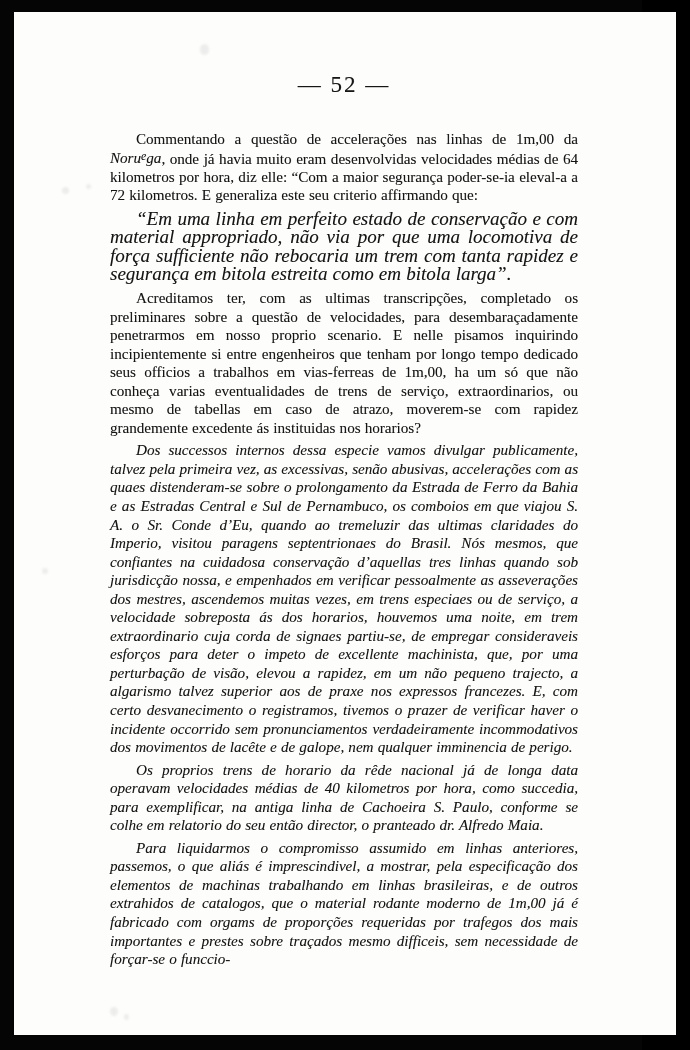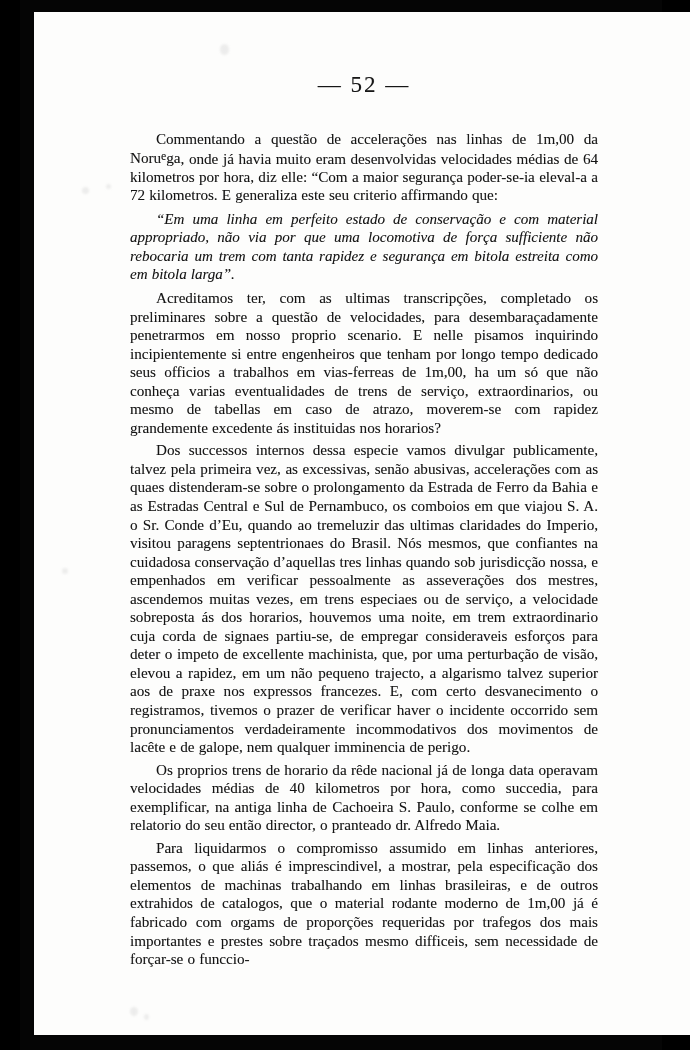--- a/index.html
+++ b/index.html
@@ -16,21 +16,20 @@
   }
 
   
   .scan-frame {
     position: absolute;
     left: 0;
     top: 0;
     width: 642px;
     height: 1050px;
     background: #050505;
-    margin-left: 20px;
   }
 
   
   .page-sheet {
     position: absolute;
     left: 14px;
     top: 12px;
     width: 662px;
     height: 1023px;
     background: #fdfdfc;
@@ -72,34 +71,36 @@
     text-align: justify;
     text-justify: inter-word;
     color: #141414;
     text-indent: 26px;
     word-spacing: 0.4px;
     hyphens: none;
   }
 
   p.body-par + p.body-par {
     margin-top: 4.0px;
+    font-style: italic;
   }
 
   p.quote-par {
     margin: 5px 0 5px 0;
-    font-size: 15px;
+    font-size: 19px;
     line-height: 18.55px;
     text-align: justify;
     color: #141414;
     font-style: italic;
     text-indent: 26px;
     word-spacing: 0.4px;
   }
 
   .italic-word {
+    font-style: italic;
   }
   .raised {
     font-size: 0.78em;
     vertical-align: 0.22em;
   }
 
   
   .text-column p,
   .text-column .folio {
     text-shadow: 0.25px 0 0 rgba(20,20,20,0.30);

